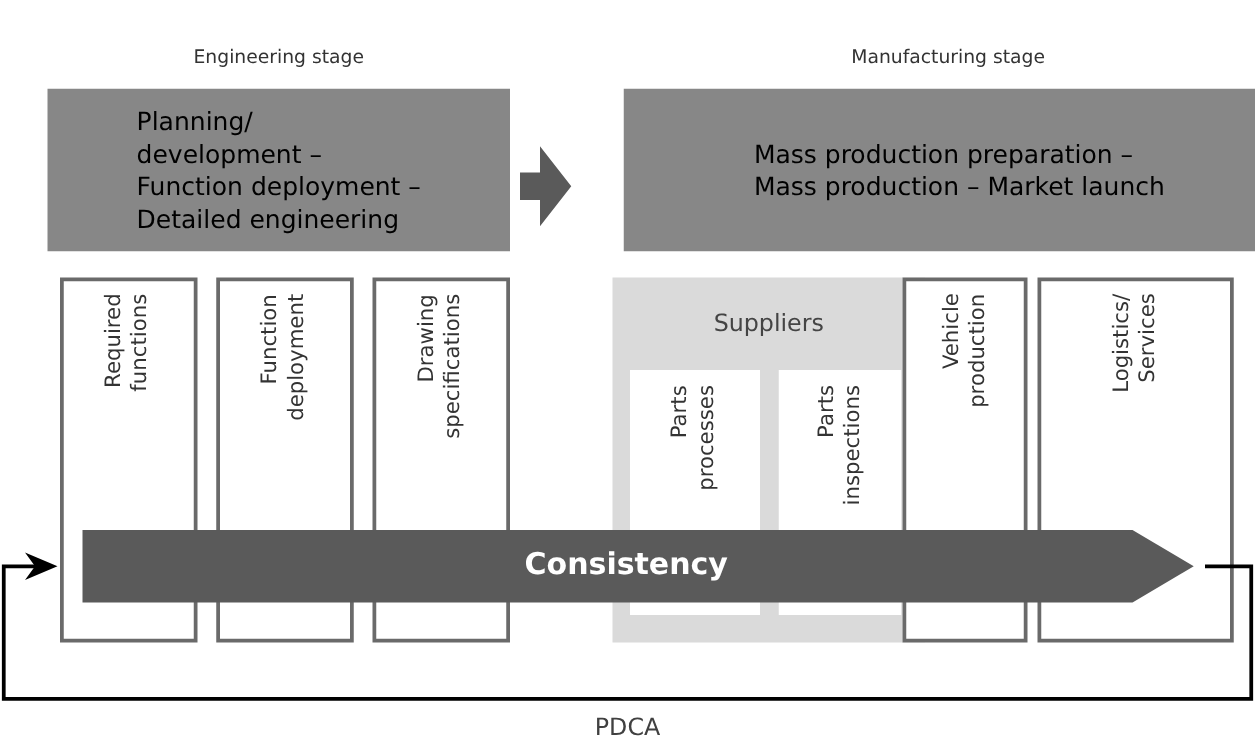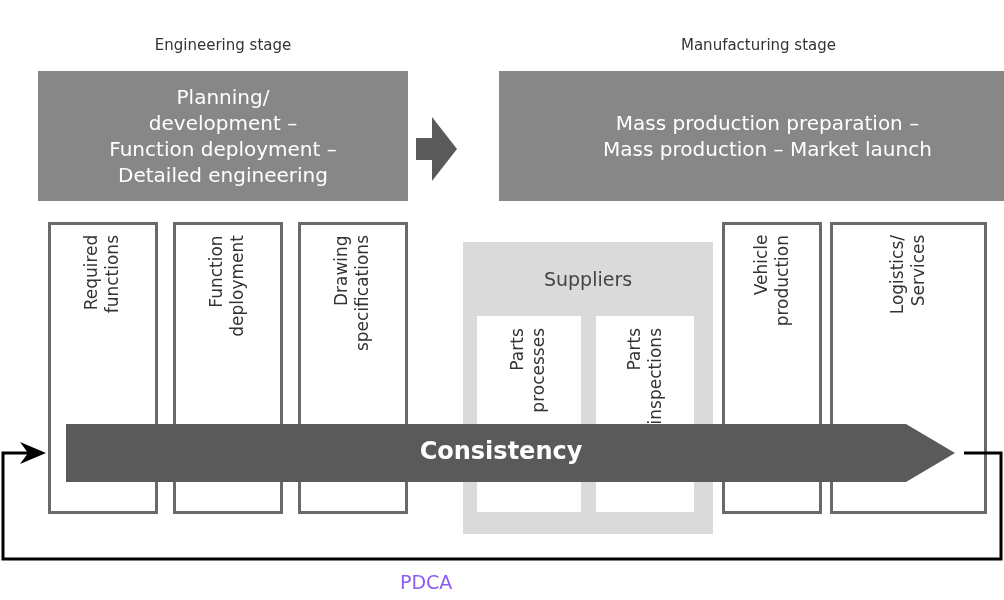--- a/index.html
+++ b/index.html
@@ -1,30 +1,30 @@
 <!DOCTYPE html>
 <html><head>
 <meta charset="utf-8">
 <style>
   html, body { margin:0; padding:0; background:#ffffff; }
   body { width:1004px; height:600px; position:relative; overflow:hidden;
          font-family:"DejaVu Sans", sans-serif; color:#333; }
   .abs { position:absolute; }
   .stage-title { font-size:15px; color:#333; text-align:center; white-space:nowrap; }
-  .header-box { background:#878787; color:#ffffff; font-size:20px; line-height:26px;
-                display:flex; align-items:center; justify-content:center; text-align:center; white-space:pre-line; }
+  .header-box { background:#878787; color:#000000; font-size:20px; line-height:26px;
+                display:flex; align-items:center; justify-content:center; text-align:left; white-space:pre-line; }
   .col-box { border:3px solid #6a6a6a; box-sizing:border-box; background:#fff; }
   .vlabel { position:absolute; font-size:17px; line-height:21px; color:#333;
             writing-mode:vertical-rl; transform:rotate(180deg); white-space:pre-line; text-align:right; }
   .suppliers-bg { background:#dadada; }
   .sub-box { background:#fff; }
   .supp-title { font-size:19px; color:#444; text-align:center; }
   svg { position:absolute; left:0; top:0; }
   .consistency-label { font-size:24px; color:#fff; text-align:center; white-space:nowrap;font-weight:bold; }
-  .pdca-label { font-size:19px; color:#8b5cf6; }
+  .pdca-label { font-size:19px; color:#404040; text-align:center; }
 </style>
 </head>
 <body>
 
 <div class="abs stage-title" style="left:38px; top:36px; width:370px;">Engineering stage</div>
 <div class="abs stage-title" style="left:490px; top:36px; width:537px;">Manufacturing stage</div>
 
 <div class="abs header-box" style="left:38px; top:71px; width:370px; height:130px;">Planning/
 development –
 Function deployment –
@@ -42,21 +42,21 @@
 </div>
 <div class="abs col-box" style="left:173px; top:222px; width:110px; height:292px;">
   <div class="vlabel" style="left:30px; top:10px;">Function
 deployment</div>
 </div>
 <div class="abs col-box" style="left:298px; top:222px; width:110px; height:292px;">
   <div class="vlabel" style="left:30px; top:10px;">Drawing
 specifications</div>
 </div>
 
-<div class="abs suppliers-bg" style="left:463px; top:222px; width:250px; height:292px;margin-top:20px;">
+<div class="abs suppliers-bg" style="left:490px; top:222px; width:250px; height:292px;">
   <div class="supp-title" style="position:absolute; left:0; top:26px; width:250px;">Suppliers</div>
   <div class="sub-box" style="position:absolute; left:14px; top:74px; width:104px; height:196px;">
     <div class="vlabel" style="left:30px; top:12px;">Parts
 processes</div>
   </div>
   <div class="sub-box" style="position:absolute; left:133px; top:74px; width:98px; height:196px;">
     <div class="vlabel" style="left:28px; top:12px;">Parts
 inspections</div>
   </div>
 </div>

